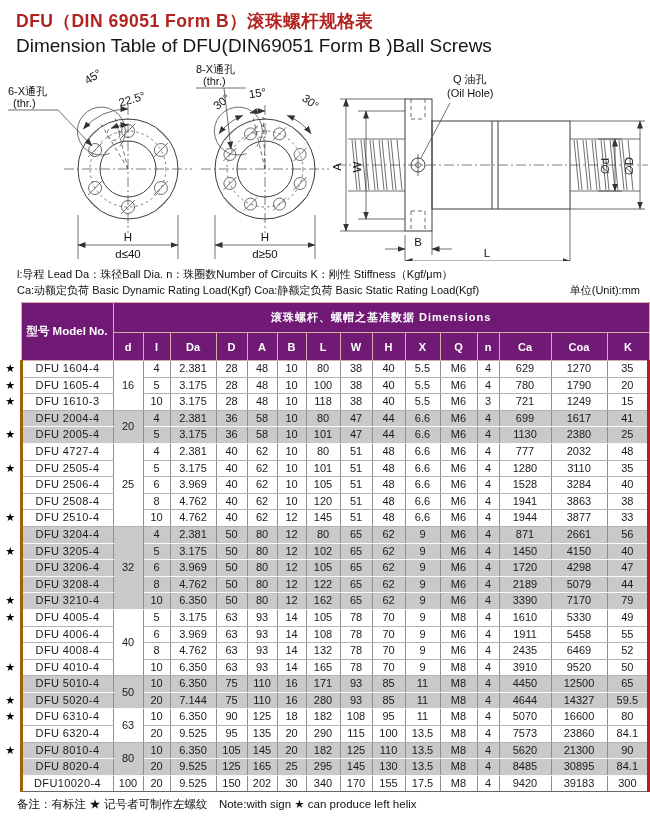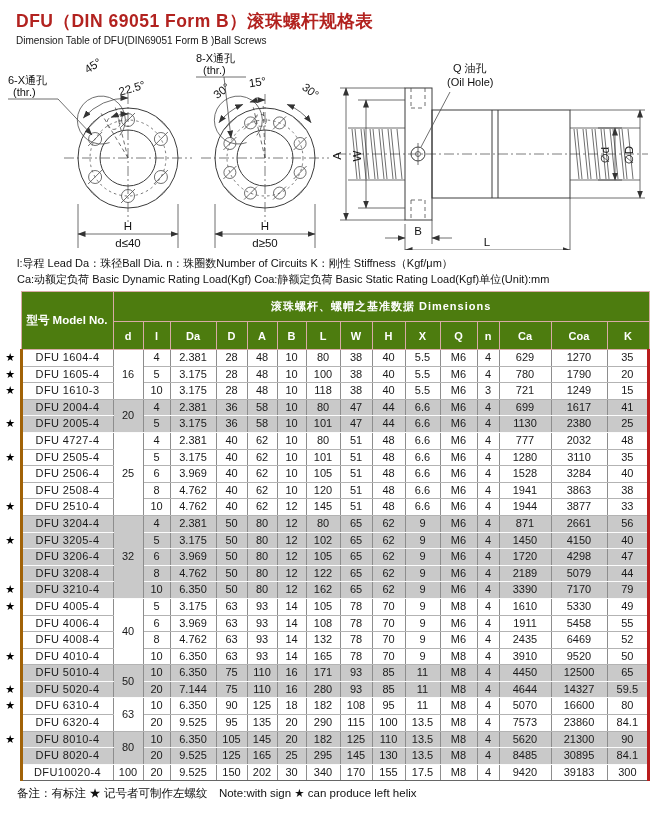--- a/index.html
+++ b/index.html
@@ -1,37 +1,37 @@
 <!DOCTYPE html>
 <html><head>
 <meta charset="utf-8">
 <style>
   html,body{margin:0;padding:0;background:#fff;}
   .page{position:relative;width:650px;height:816px;background:#fff;overflow:hidden;
         font-family:"Liberation Sans",sans-serif;color:#1a1a1a;}
   
   .title{margin:9px 0 0 16px;font-size:17.5px;font-weight:bold;color:#b2221f;letter-spacing:0.5px;}
-  .subtitle{margin:2px 0 0 16px;font-size:10px;color:#161616;}
+  .subtitle{margin:2px 0 0 16px;font-size:19px;color:#161616;}
   
   .drawings{position:relative;width:650px;height:200px;margin-top:4px;}
   svg .ln{stroke:#3c3c3c;stroke-width:1;fill:none;}
   svg .thin{stroke:#4a4a4a;stroke-width:0.8;fill:none;}
   svg .cl{stroke:#5a5a5a;stroke-width:0.8;fill:none;stroke-dasharray:10 3 2 3;}
   svg .dt{stroke:#5a5a5a;stroke-width:0.8;fill:none;stroke-dasharray:2.5 3;}
   svg .dsh{stroke:#4a4a4a;stroke-width:0.8;fill:none;stroke-dasharray:4 3;}
   svg text{font-family:"Liberation Sans",sans-serif;fill:#111;}
   svg .lbl{font-size:11px;}
   svg .dim{font-size:11.5px;}
   
   .legend{margin:6px 10px 4px 17px;font-size:11px;line-height:15.5px;color:#111;}
-  .legend-row2{display:flex;align-items:flex-end;}
+  .legend-row2{display:flex;justify-content:space-between;align-items:flex-end;}
   .unit{font-size:11px;}
   
   table.spec{border-collapse:collapse;table-layout:fixed;width:648px;margin:2px 0 0 1px;}
-  table.spec th{background:#4d7c0f;color:#fff;font-size:11px;font-weight:bold;
+  table.spec th{background:#701a75;color:#fff;font-size:11px;font-weight:bold;
     border:1px solid #d8aba6;padding:0;}
   table.spec th.starh{background:#fff;border:none;}
   table.spec th.modelh{font-size:11.5px;}
   table.spec th.dimsh{letter-spacing:1px;height:29px;}
   table.spec thead tr:nth-child(2) th{height:27px;}
   table.spec td{border-right:1px solid #8d8d8d;border-bottom:1px solid #b3b3b3;
     text-align:center;font-size:11px;height:15.6px;line-height:15.6px;padding:0;
     color:#1a1a1a;overflow:hidden;white-space:nowrap;}
   table.spec td.model{border-left:3px solid #a16207;letter-spacing:0.4px;margin-left:40px;}
   table.spec td.star{border:none;background:#fff;font-size:11px;color:#000;}

